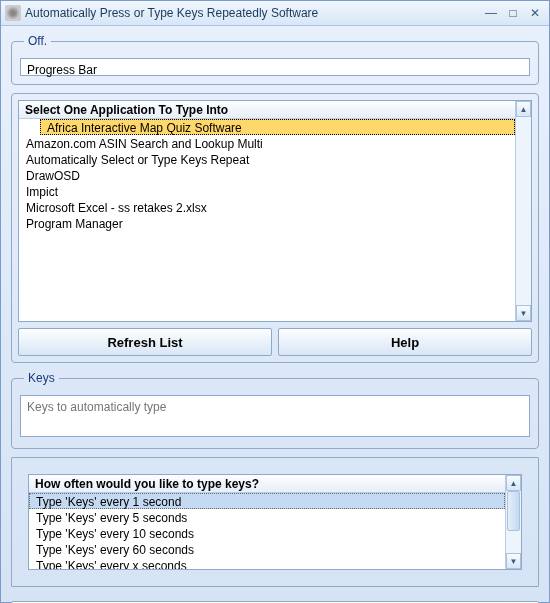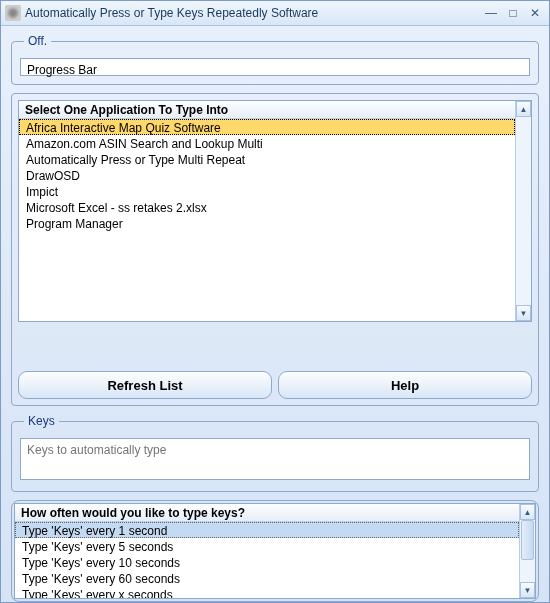--- a/index.html
+++ b/index.html
@@ -12,31 +12,31 @@
 .content { flex: 1; padding: 8px 10px 10px 10px; display: flex; flex-direction: column; gap: 8px; }
 fieldset { border: 1px solid #8fa9cb; border-radius: 4px; padding: 10px 8px 8px 8px; position: relative; }
 fieldset > legend { color: #1a3a7c; padding: 0 4px; margin-left: 4px; font-size: 12px; }
 .progress-box { background: #fff; border: 1px solid #8fa9cb; height: 18px; padding: 4px 6px; color: #000; }
 .app-panel { border: 1px solid #8fa9cb; border-radius: 4px; padding: 6px; }
 .list-container { border: 1px solid #8fa9cb; background: #fff; display: flex; }
 .list-body { flex: 1; display: flex; flex-direction: column; }
 .list-header { background: linear-gradient(#fdfefe, #e6eef8); border-bottom: 1px solid #b8cde6; padding: 2px 6px; font-weight: bold; height: 18px; line-height: 14px; }
 .list-rows { flex: 1; overflow: hidden; }
 .row { padding: 1px 6px; height: 16px; line-height: 14px; cursor: default; border: 1px dotted transparent; }
-.row.selected { background: #ffd86b; border: 1px dotted #000; }
+.row.selected { background: #ffd86b; border: 1px dotted #000; margin-left: 21px; }
 .row.selected-blue { background: #c4d9f2; border: 1px dotted #666; }
 .scrollbar { width: 16px; background: #e6eef8; border-left: 1px solid #b8cde6; display: flex; flex-direction: column; }
 .sb-btn { height: 16px; background: linear-gradient(#f8fbfe, #d8e6f6); border: 1px solid #a9c2df; display: flex; align-items: center; justify-content: center; font-size: 8px; color: #3a5a7c; }
 .sb-track { flex: 1; background: #eef4fb; position: relative; }
 .sb-thumb { position: absolute; left: 1px; right: 1px; top: 0; height: 40px; background: linear-gradient(90deg, #e6eef8, #c4d9f2); border: 1px solid #a9c2df; border-radius: 2px; }
 .btn-row { display: flex; gap: 6px; margin-top: 6px; }
-.btn { flex: 1; height: 28px; background: linear-gradient(#fdfefe, #d8e6f6); border: 1px solid #8fa9cb; border-radius: 9px; font-weight: bold; font-size: 13px; cursor: default; display: flex; align-items: center; justify-content: center; color: #000; margin-top: 43px; }
+.btn { flex: 1; height: 28px; background: linear-gradient(#fdfefe, #d8e6f6); border: 1px solid #8fa9cb; border-radius: 2px; font-weight: bold; font-size: 13px; cursor: default; display: flex; align-items: center; justify-content: center; color: #000; }
 .main-btn { height: 22px; font-size: 14px; }
 .keys-input { width: 100%; background: #fff; border: 1px solid #8fa9cb; height: 42px; padding: 4px 6px; color: #ec4899; resize: none; }
-.freq-panel { border: 1px solid #8fa9cb; border-radius: 8px; padding: 2px; }
+.freq-panel { border: 1px solid #8fa9cb; border-radius: 1px; padding: 16px; }
 .app-list-tall { height: 222px; }
 .freq-list { height: 96px; }
 </style>
 </head>
 <body>
 
 <div class="window">
   <div class="titlebar">
     <div class="icon"></div>
     <div class="title">Automatically Press or Type Keys Repeatedly Software</div>
@@ -52,21 +52,21 @@
       <div class="progress-box">Progress Bar</div>
     </fieldset>
 
     <div class="app-panel">
       <div class="list-container app-list-tall">
         <div class="list-body">
           <div class="list-header">Select One Application To Type Into</div>
           <div class="list-rows" id="app-rows">
               <div class="row selected">Africa Interactive Map Quiz Software</div>
               <div class="row">Amazon.com ASIN Search and Lookup Multi</div>
-              <div class="row">Automatically Press or Type Multi Repeat</div>
+              <div class="row">Automatically Select or Type Keys Repeat</div>
               <div class="row">DrawOSD</div>
               <div class="row">Impict</div>
               <div class="row">Microsoft Excel - ss retakes 2.xlsx</div>
               <div class="row">Program Manager</div>
             </div>
         </div>
         <div class="scrollbar">
           <div class="sb-btn">▲</div>
           <div class="sb-track"></div>
           <div class="sb-btn">▼</div>

